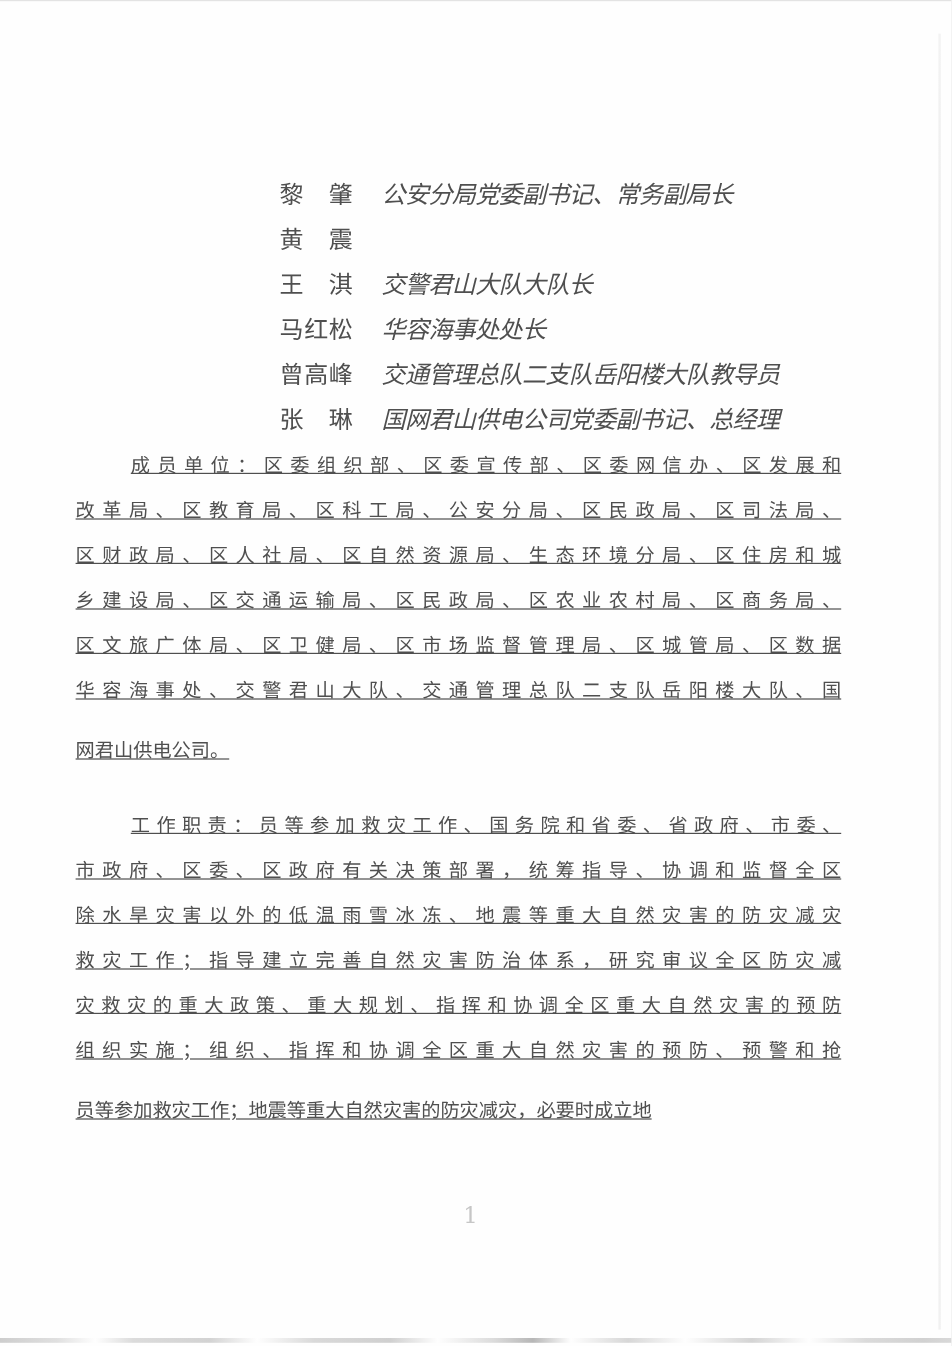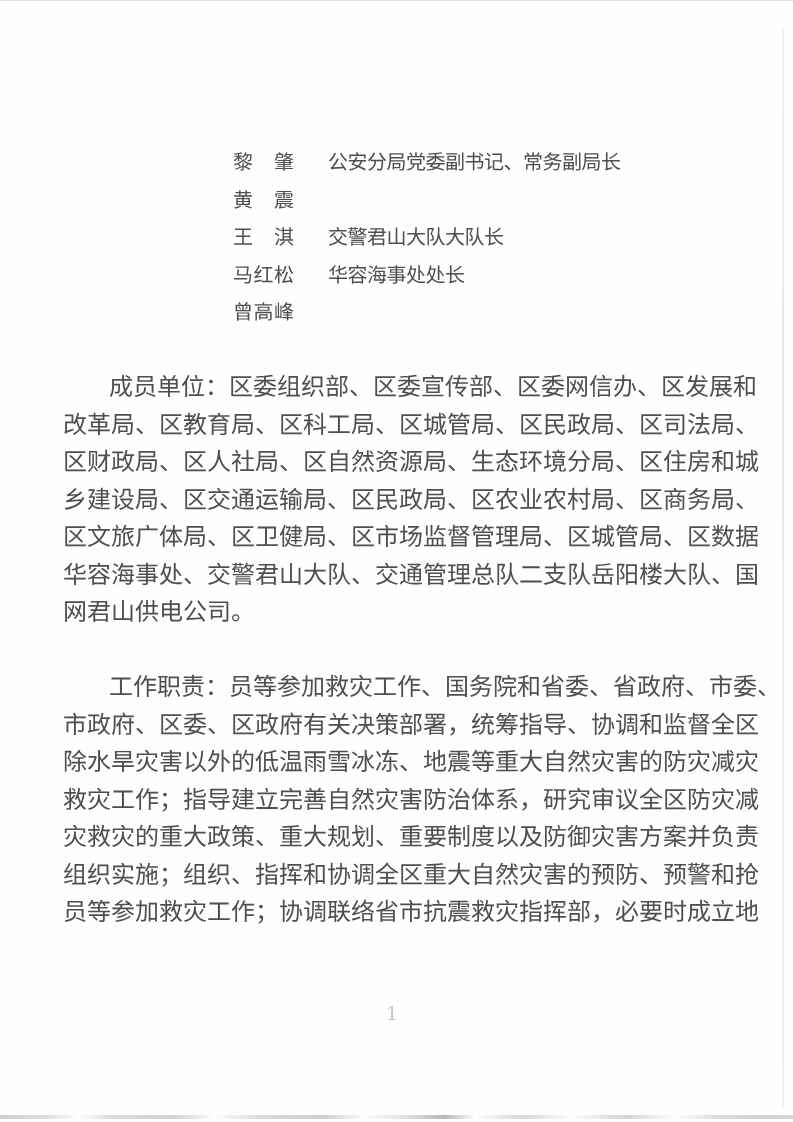--- a/index.html
+++ b/index.html
@@ -32,43 +32,45 @@
     text-align: center;
   }
   .name-row .nm {
     position: absolute;
     left: 233px;
     letter-spacing: 0.5px;
     white-space: pre;
   }
   .name-row .pos {
     position: absolute;
-    left: 328px;
+    left: 318px;
     letter-spacing: -0.5px;
     white-space: pre;
+    font-style: italic;
   }
   
   .para {
     position: absolute;
     left: 63px;
     width: 638px;
   }
   .para-members { top: 369px; }
   .para-duties  { top: 669px; }
   .pline {
     height: 37.5px;
     line-height: 37.5px;
-    font-size: 24px;
+    font-size: 16px;
     text-align: justify;
     text-align-last: justify;
     letter-spacing: 0;
     white-space: nowrap;
+    text-decoration: underline;
   }
   .pline.first { text-indent: 46px; }
-  .pline.last  { text-align-last: left; }
+  .pline.last  { text-align-last: left; margin-top: 13px; }
   
   .page-number {
     position: absolute;
     left: 372px;
     top: 998px;
     width: 40px;
     text-align: center;
     font-size: 19px;
     line-height: 30px;
     color: #c6c6c6;
@@ -122,41 +124,46 @@
     <div class="name-row">
       <span class="nm">王　淇</span>
       <span class="pos">交警君山大队大队长</span>
     </div>
     <div class="name-row">
       <span class="nm">马红松</span>
       <span class="pos">华容海事处处长</span>
     </div>
     <div class="name-row">
       <span class="nm">曾高峰</span>
+      <span class="pos">交通管理总队二支队岳阳楼大队教导员</span>
+    </div>
+    <div class="name-row">
+      <span class="nm">张　琳</span>
+      <span class="pos">国网君山供电公司党委副书记、总经理</span>
     </div>
   </div>
 
   <div class="para para-members">
     <div class="pline first">成员单位：区委组织部、区委宣传部、区委网信办、区发展和</div>
-    <div class="pline">改革局、区教育局、区科工局、区城管局、区民政局、区司法局、</div>
+    <div class="pline">改革局、区教育局、区科工局、公安分局、区民政局、区司法局、</div>
     <div class="pline">区财政局、区人社局、区自然资源局、生态环境分局、区住房和城</div>
     <div class="pline">乡建设局、区交通运输局、区民政局、区农业农村局、区商务局、</div>
     <div class="pline">区文旅广体局、区卫健局、区市场监督管理局、区城管局、区数据</div>
     <div class="pline">华容海事处、交警君山大队、交通管理总队二支队岳阳楼大队、国</div>
     <div class="pline last">网君山供电公司。</div>
   </div>
 
   <div class="para para-duties">
     <div class="pline first">工作职责：员等参加救灾工作、国务院和省委、省政府、市委、</div>
     <div class="pline">市政府、区委、区政府有关决策部署，统筹指导、协调和监督全区</div>
     <div class="pline">除水旱灾害以外的低温雨雪冰冻、地震等重大自然灾害的防灾减灾</div>
     <div class="pline">救灾工作；指导建立完善自然灾害防治体系，研究审议全区防灾减</div>
-    <div class="pline">灾救灾的重大政策、重大规划、重要制度以及防御灾害方案并负责</div>
+    <div class="pline">灾救灾的重大政策、重大规划、指挥和协调全区重大自然灾害的预防</div>
     <div class="pline">组织实施；组织、指挥和协调全区重大自然灾害的预防、预警和抢</div>
-    <div class="pline last">员等参加救灾工作；协调联络省市抗震救灾指挥部，必要时成立地</div>
+    <div class="pline last">员等参加救灾工作；地震等重大自然灾害的防灾减灾，必要时成立地</div>
   </div>
 
   <div class="page-number">1</div>
 
   <div class="edge-top"></div>
   <div class="edge-right"></div>
   <div class="edge-bottom"></div>
 
 </div>
 

